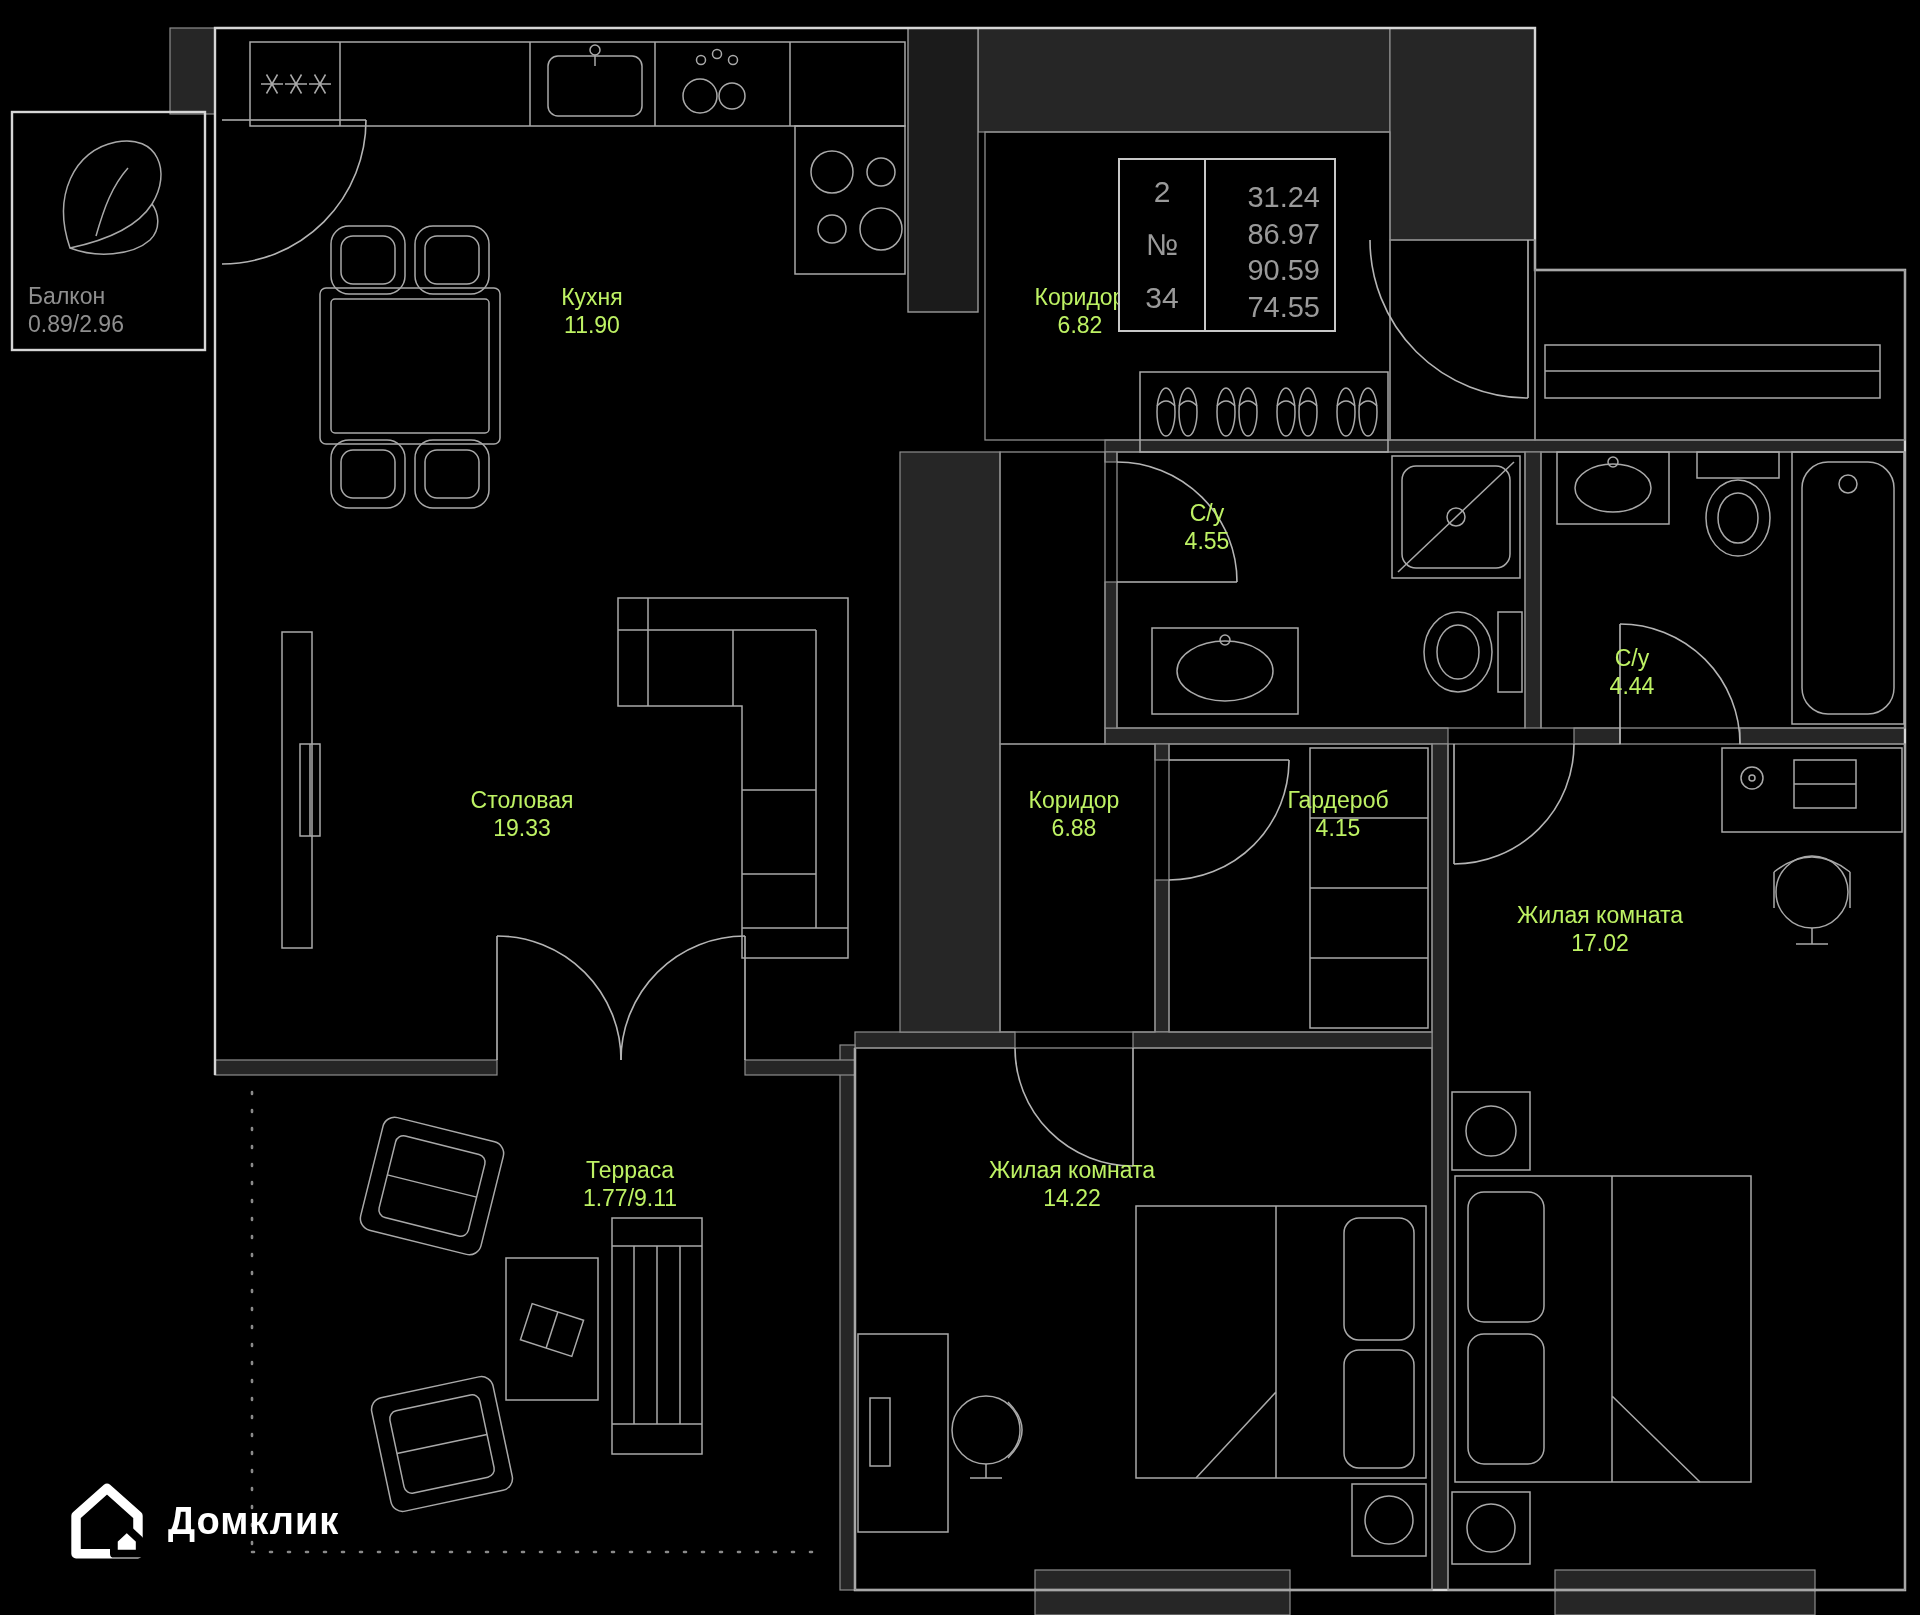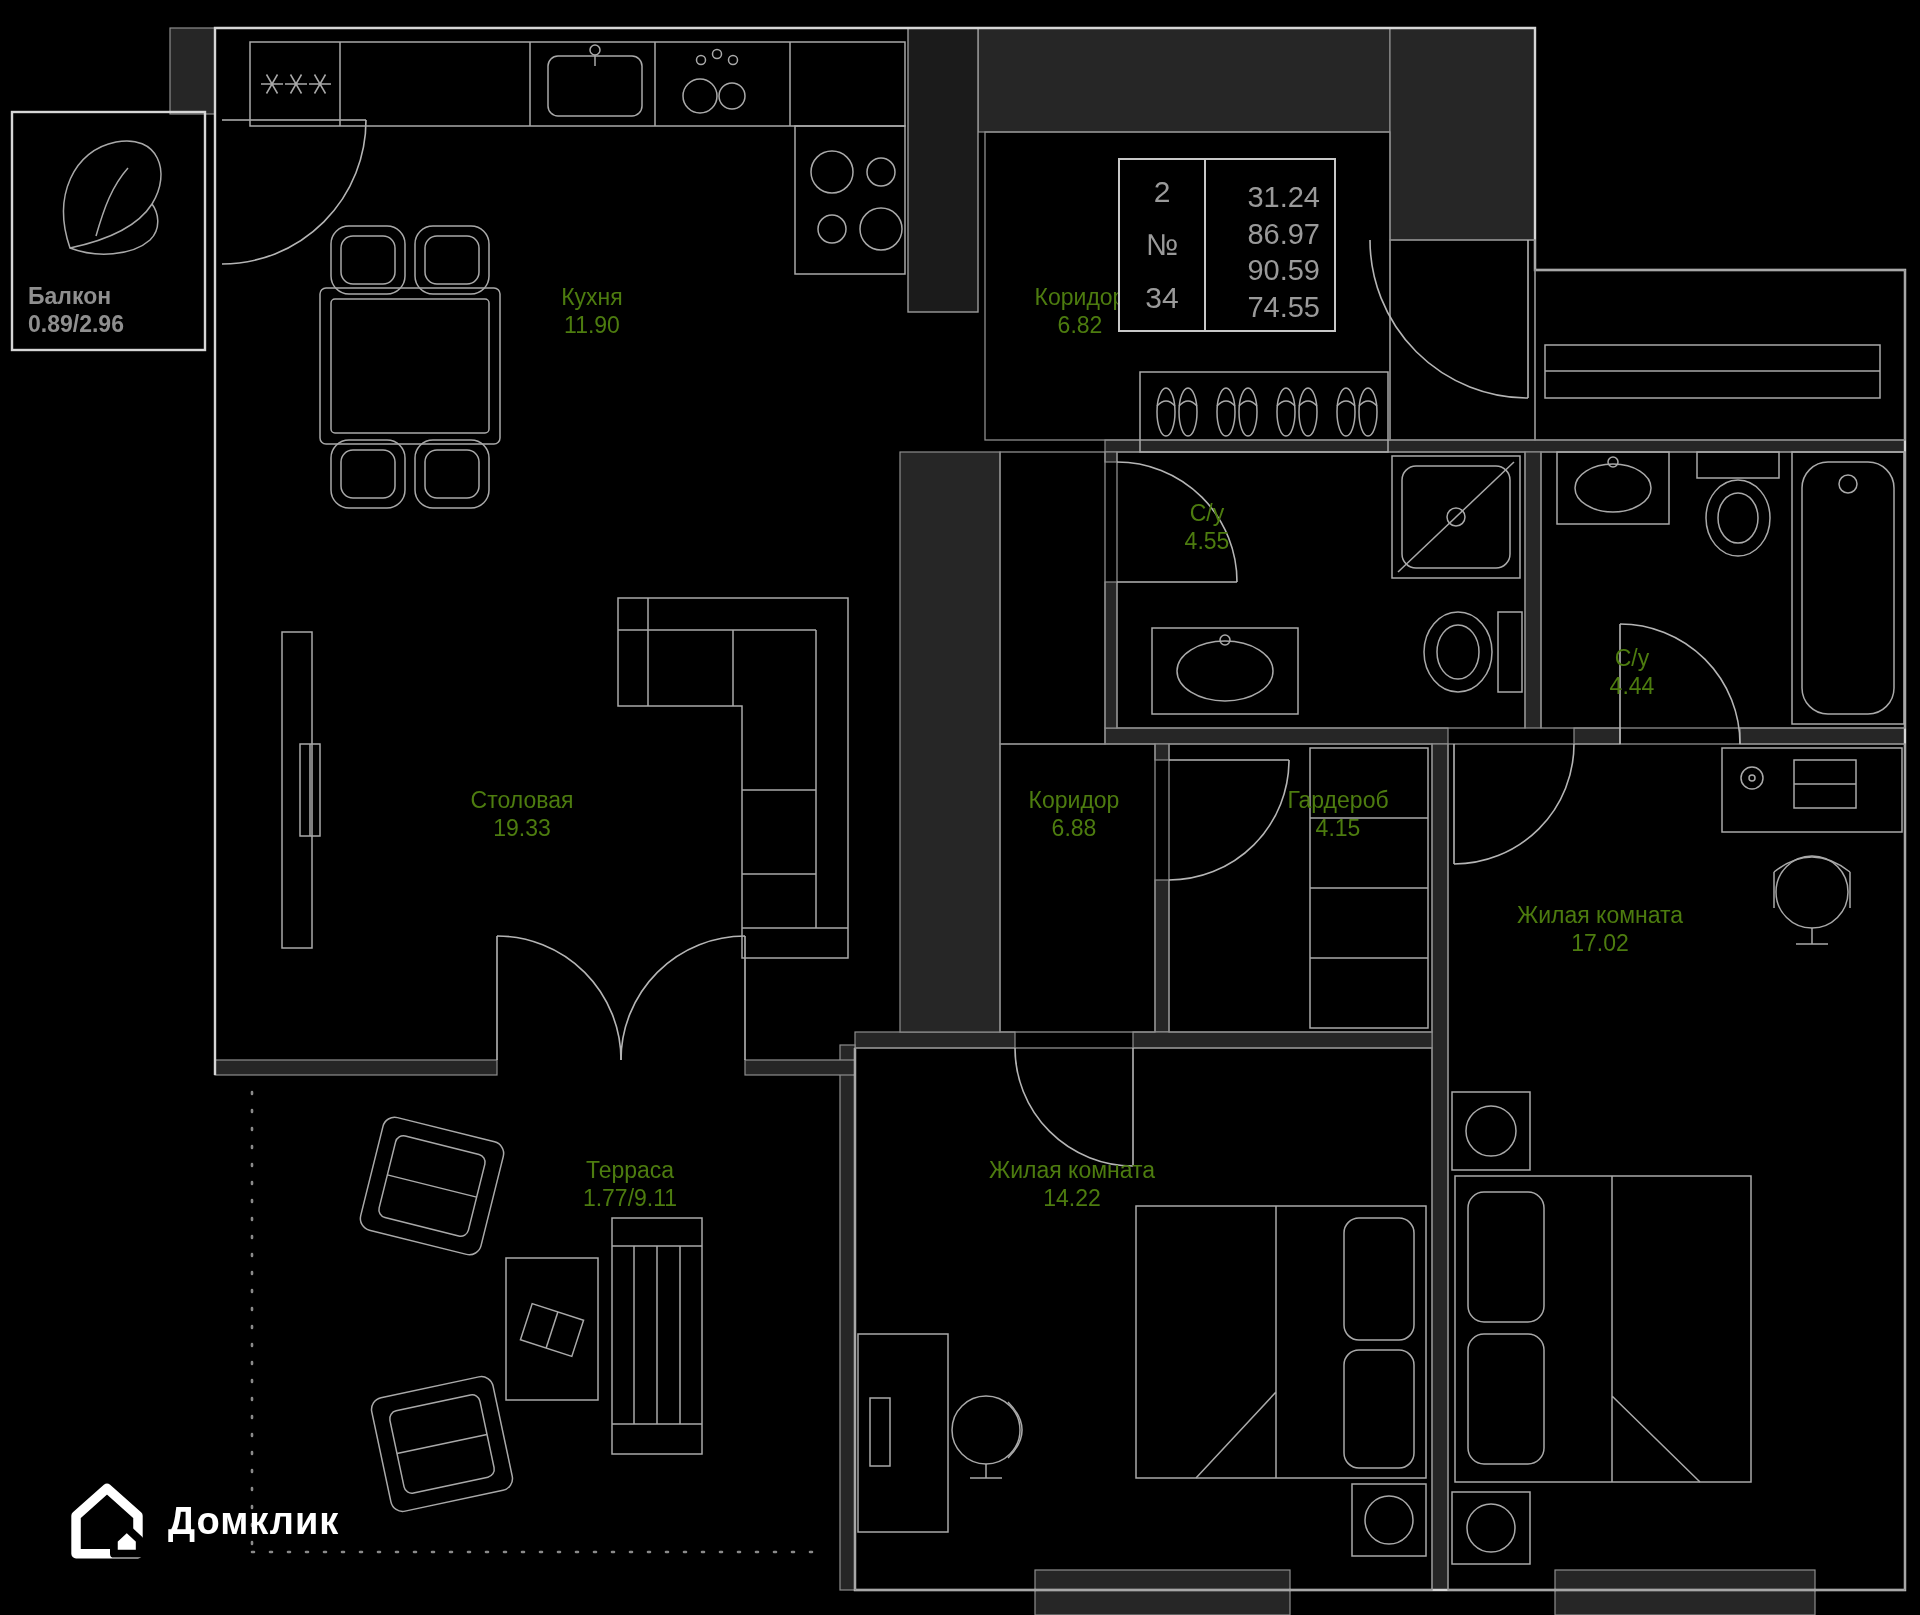--- a/index.html
+++ b/index.html
@@ -1,24 +1,24 @@
 <!DOCTYPE html>
 <html><head>
 <meta charset="utf-8">
 <style>
   html,body{margin:0;padding:0;background:#000;}
   body{width:1920px;height:1615px;position:relative;overflow:hidden;
        font-family:"Liberation Sans",sans-serif;}
   .plan-svg{position:absolute;left:0;top:0;width:1920px;height:1615px;}
   
   .rl{position:absolute;transform:translate(-50%,-50%);text-align:center;
-      color:#4d7c0f;font-size:23px;line-height:28px;white-space:nowrap;}
+      color:#bef264;font-size:23px;line-height:28px;white-space:nowrap;}
   .rl span{display:block;}
   .rl-left{position:absolute;color:#8f8f8f;font-size:23px;line-height:28px;}
-  .rl-left span{display:block;font-weight:bold;}
+  .rl-left span{display:block;}
   
   .info-box{position:absolute;left:1118px;top:158px;width:214px;height:170px;
       border:2px solid #c8c8c8;display:flex;color:#9a9a9a;background:#000;}
   .info-left{width:84px;display:flex;flex-direction:column;justify-content:space-around;
       align-items:center;font-size:30px;padding:6px 0;}
   .info-divider{width:2px;background:#c8c8c8;}
   .info-right{flex:1;display:flex;flex-direction:column;justify-content:space-around;
       align-items:flex-end;padding:19px 14px 4px 0;font-size:29px;}
   
   .logo{position:absolute;left:64px;top:1478px;display:flex;align-items:center;gap:18px;}

